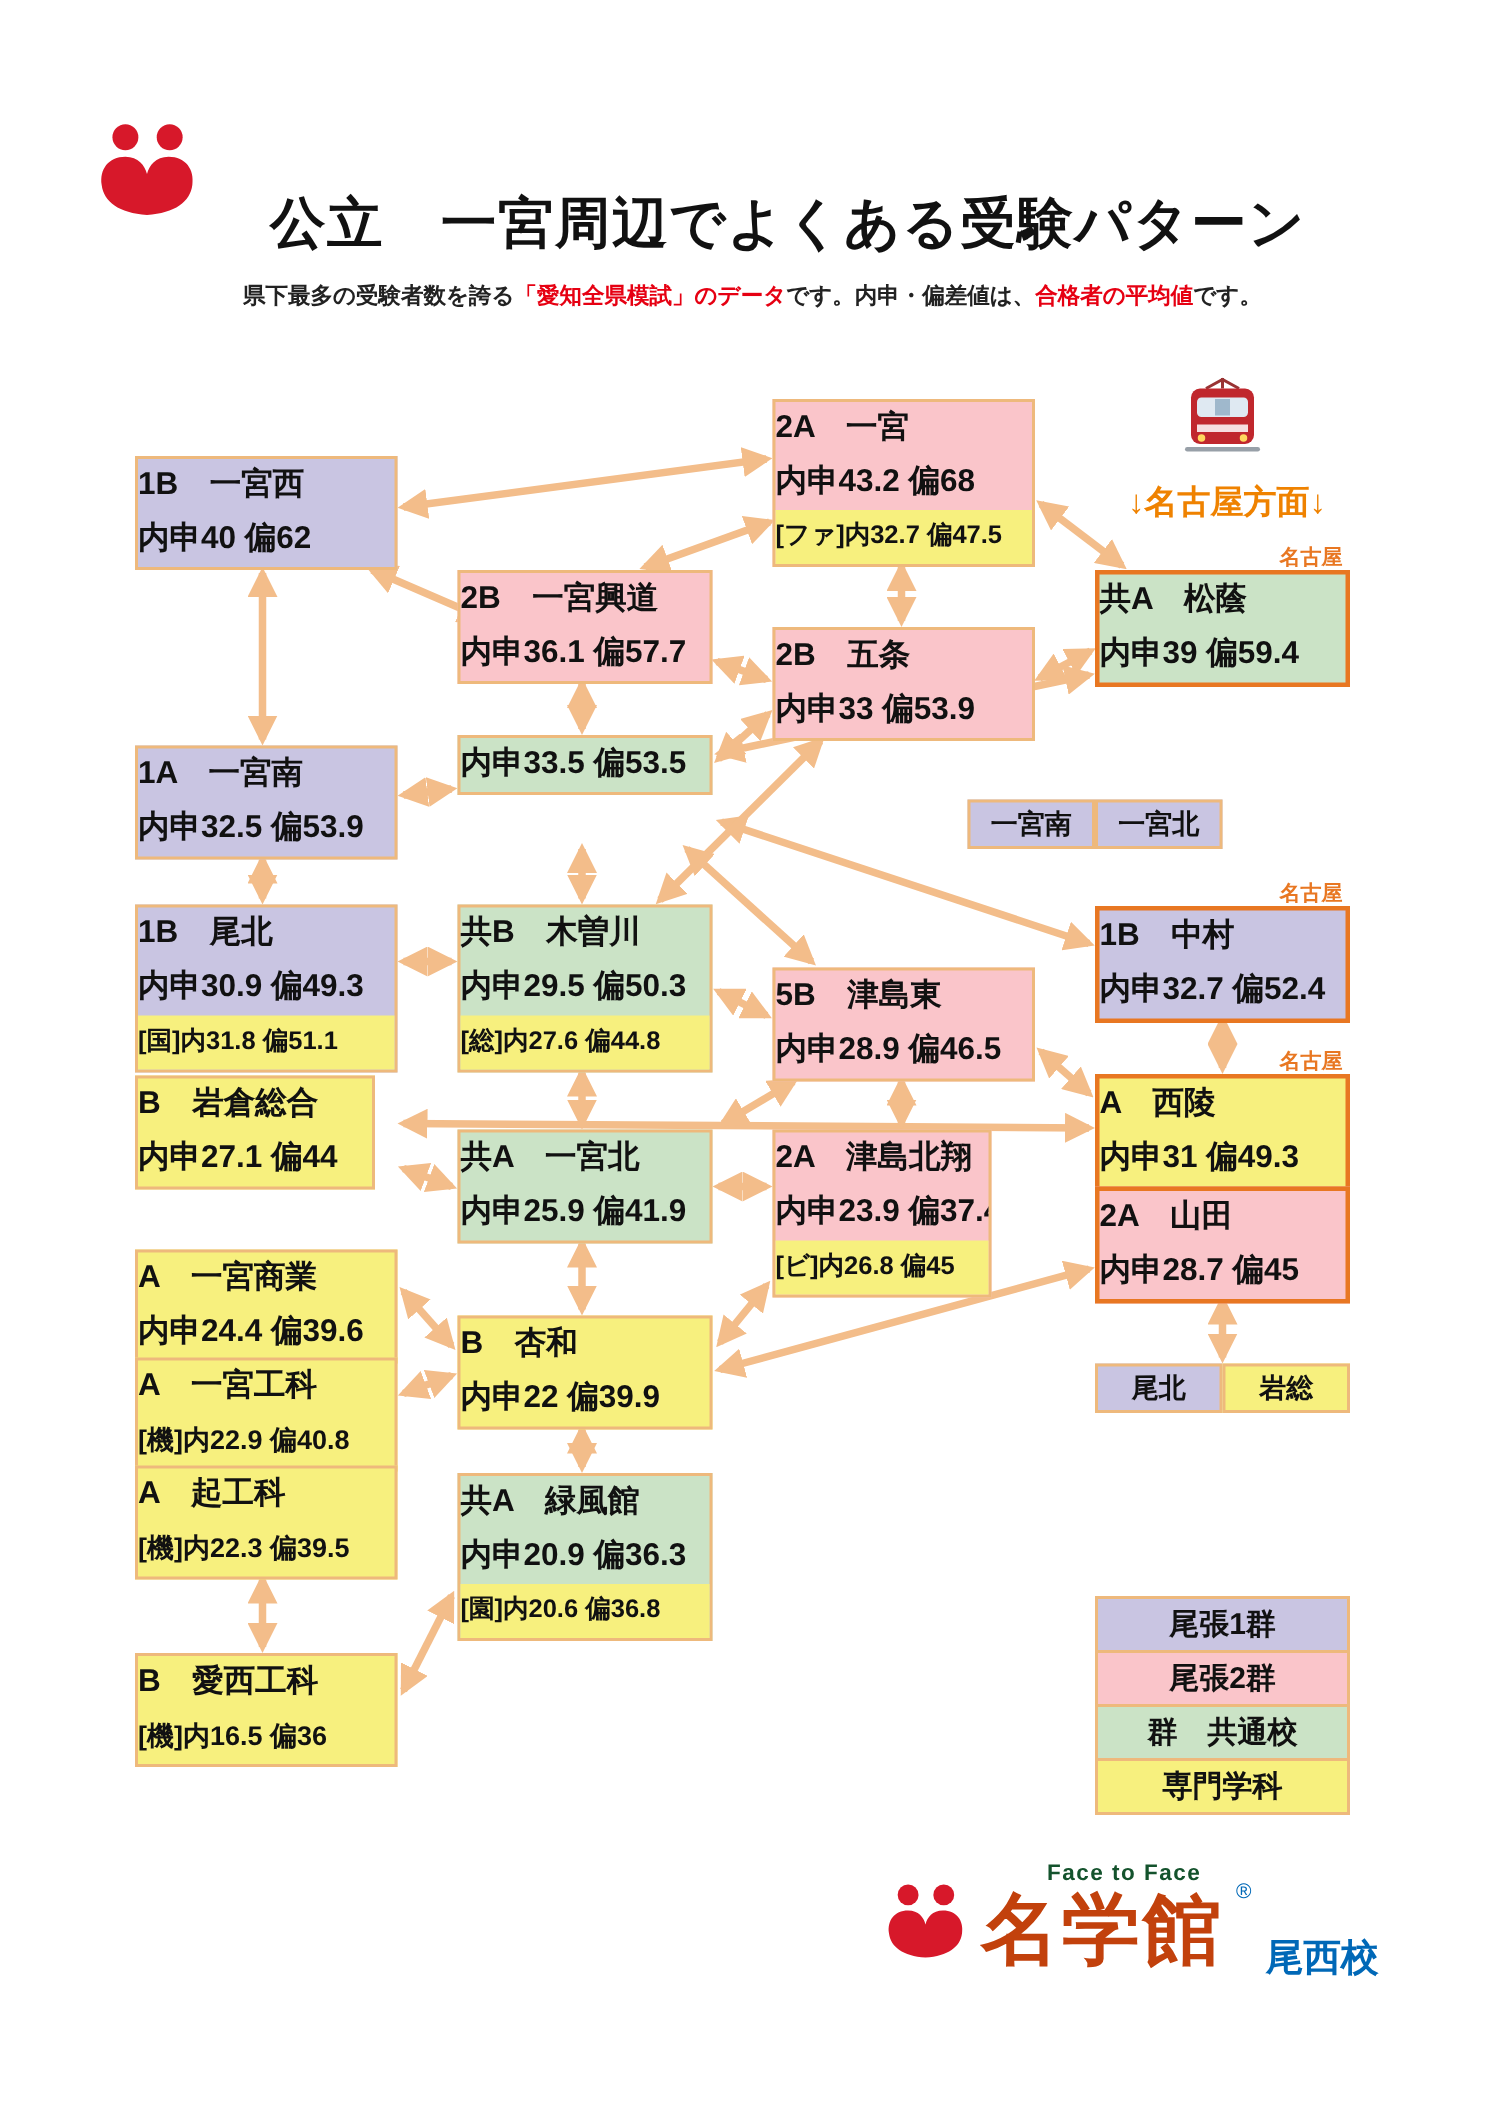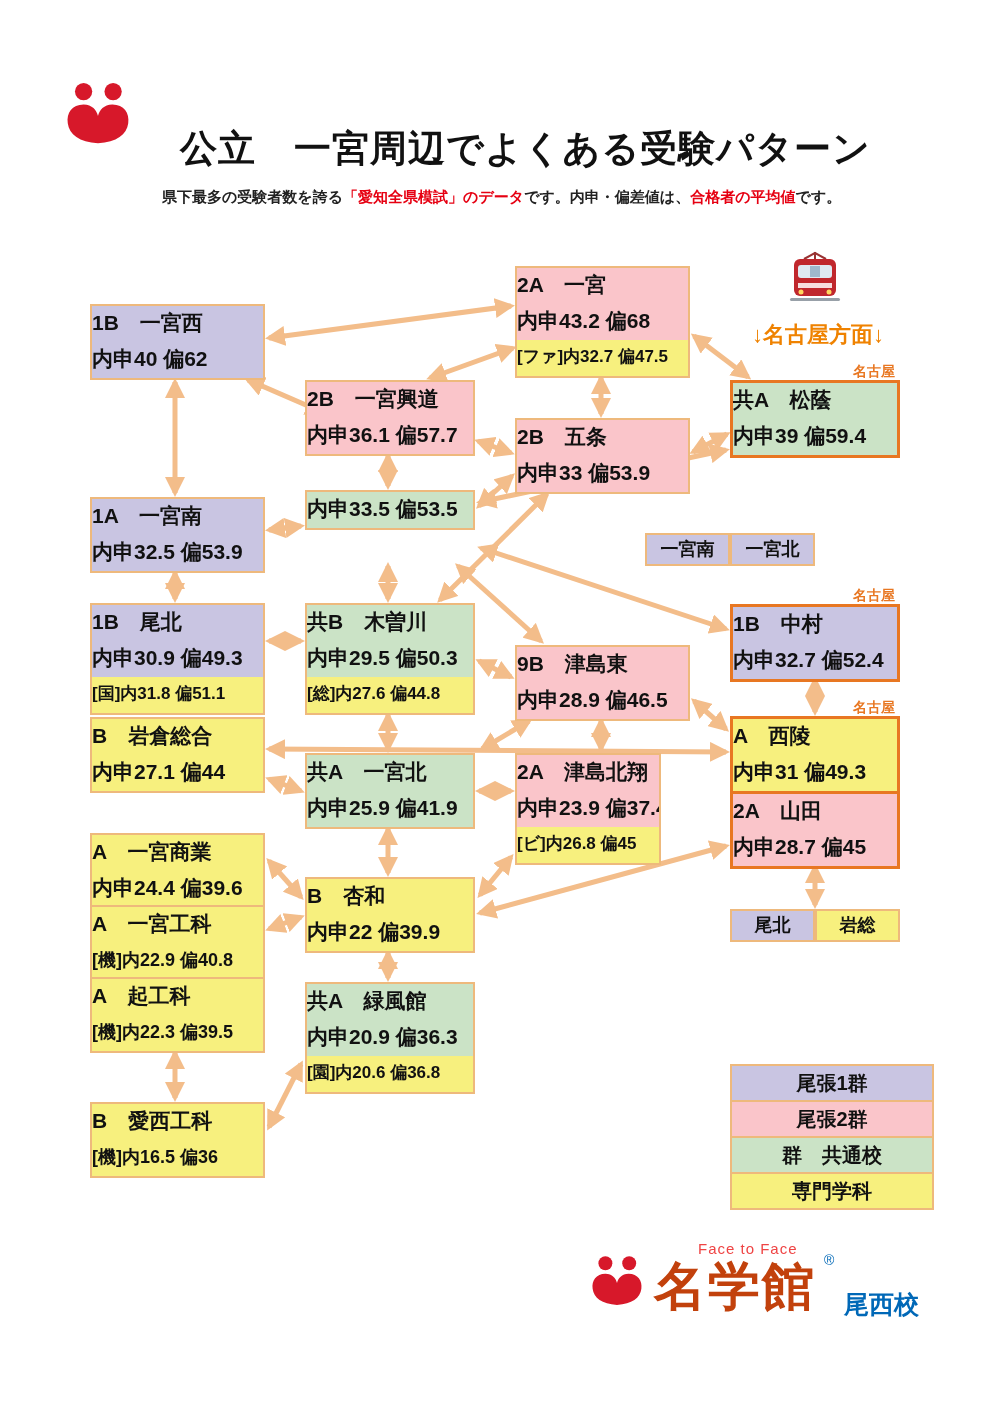--- a/index.html
+++ b/index.html
@@ -29,29 +29,29 @@
   .pink   { background:#fac5ca; }
   .green  { background:#cbe3c6; }
   .yellow { background:#f7f07e; }
   .nagoya { border:3px solid #e87722; }
   .nagoya-label { position:absolute; top:-20px; right:2px; color:#e87722;
                   font-size:14px; font-weight:bold; white-space:nowrap; }
 
   .mini { position:absolute; z-index:2; width:85px; height:33px; line-height:29px;
           text-align:center; font-size:18px; font-weight:bold; border:2px solid #eeb97c; }
 
-  .legend { position:absolute; left:730px; top:1064px; width:204px; z-index:2; }
+  .legend { position:absolute; left:730px; top:1064px; width:170px; z-index:2; }
   .legend .lrow { height:38px; line-height:34px; text-align:center; font-size:20px;
                   font-weight:bold; border:2px solid #eeb97c; margin-top:-2px; }
   .legend .lrow:first-child { margin-top:0; }
 
   .footer { position:absolute; left:588px; top:1238px; width:380px; height:100px; z-index:2; }
   .footer .mark { position:absolute; left:0; top:16px; width:58px; height:58px; }
-  .footer .tagline { position:absolute; left:110px; top:2px; color:#ef4444;
-                     font-size:15px; font-weight:normal; letter-spacing:1px; }
+  .footer .tagline { position:absolute; left:110px; top:2px; color:#14532d;
+                     font-size:15px; font-weight:bold; letter-spacing:1px; }
   .footer .brand { position:absolute; left:66px; top:14px; color:#c2410c; font-size:52px;
                    font-weight:bold; letter-spacing:2px; white-space:nowrap; }
   .footer .reg { position:absolute; left:236px; top:14px; color:#0068b7; font-size:14px; }
   .footer .branch { position:absolute; left:256px; top:50px; color:#0068b7;
                     font-size:25px; font-weight:bold; white-space:nowrap; }
 </style>
 </head>
 <body>
 
 <div class="page">
@@ -189,25 +189,25 @@
     <div class="row subrow">[総]内27.6 偏44.8</div>
   </div>
 
   <div class="box purple nagoya" style="left:730px;top:604px;width:170px">
     <span class="nagoya-label">名古屋</span>
     <div class="row">1B　中村</div>
     <div class="row">内申32.7 偏52.4</div>
   </div>
 
   <div class="box pink" style="left:515px;top:645px;width:175px">
-    <div class="row">9B　津島東</div>
+    <div class="row">5B　津島東</div>
     <div class="row">内申28.9 偏46.5</div>
   </div>
 
-  <div class="box yellow" style="left:90px;top:717px;width:175px">
+  <div class="box yellow" style="left:90px;top:717px;width:160px">
     <div class="row">B　岩倉総合</div>
     <div class="row">内申27.1 偏44</div>
   </div>
 
   <div class="box yellow nagoya" style="left:730px;top:716px;width:170px">
     <span class="nagoya-label">名古屋</span>
     <div class="row">A　西陵</div>
     <div class="row">内申31 偏49.3</div>
   </div>
 

